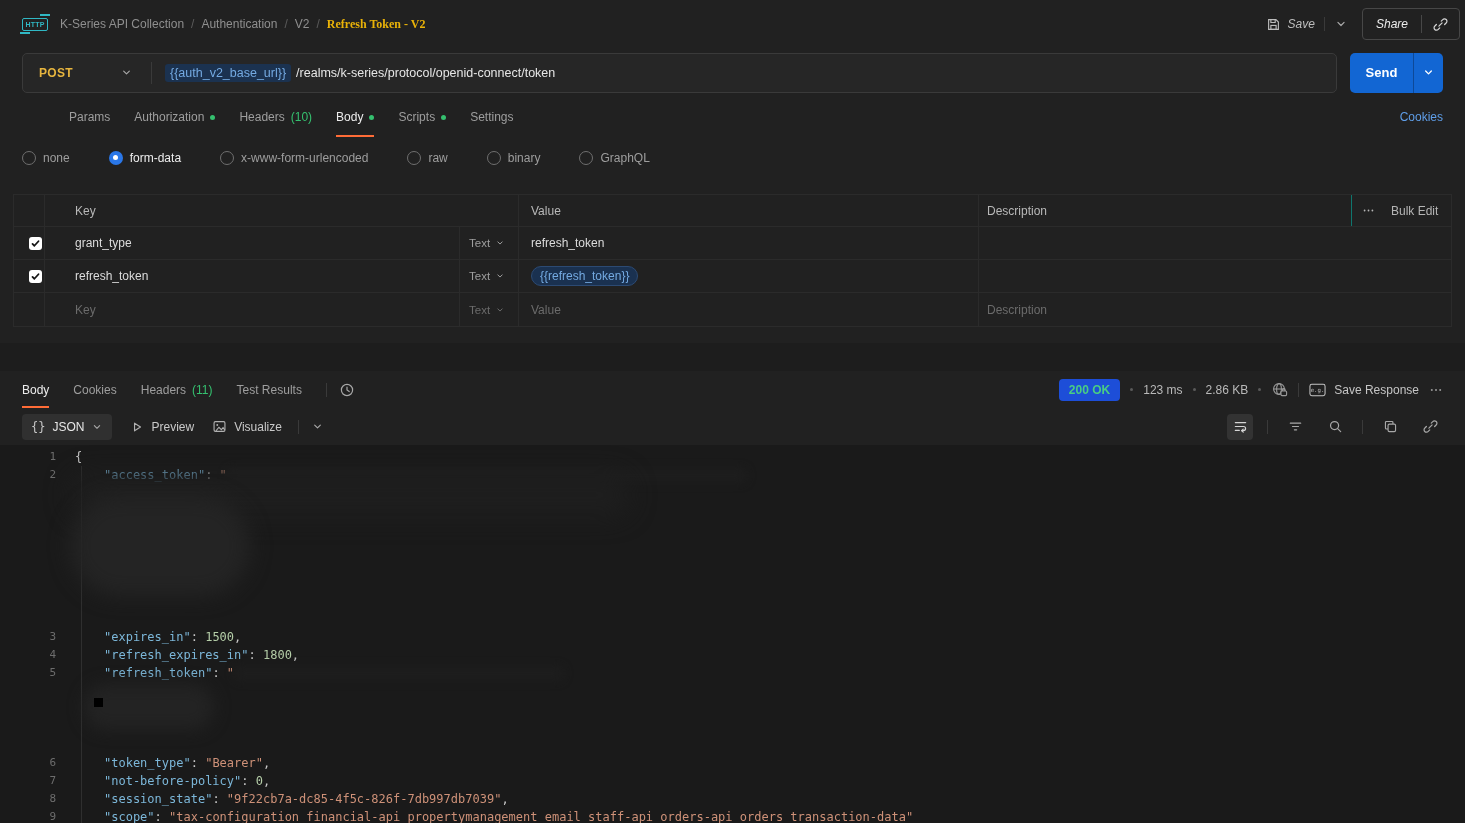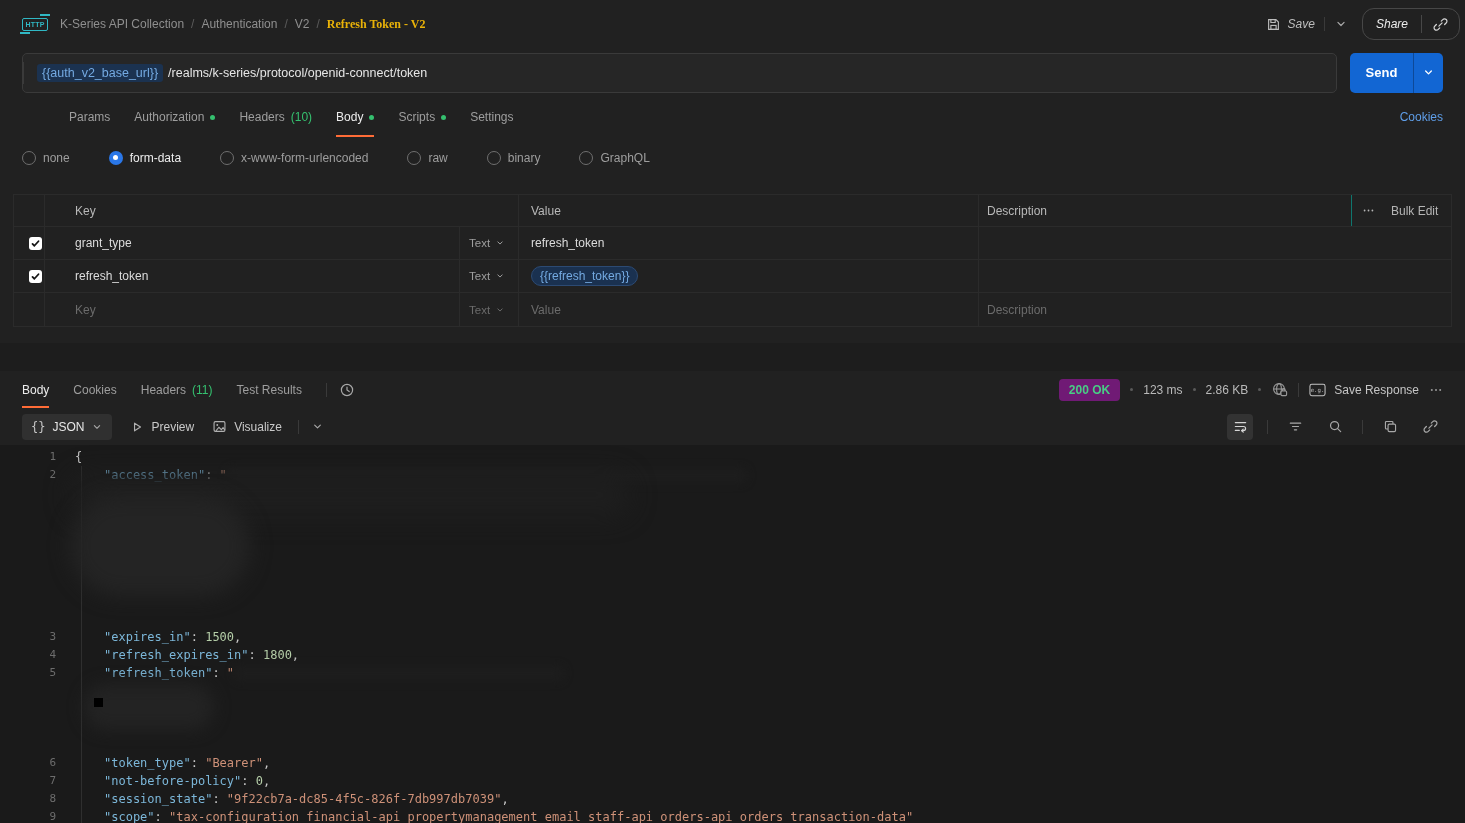--- a/index.html
+++ b/index.html
@@ -19,21 +19,21 @@
   .http-logo::before, .http-logo::after { content:''; position:absolute; width:10px; height:2px; background:var(--logo-teal,#30b8c4); }
   .http-logo::before { top:-1px; right:-2px; } .http-logo::after { bottom:-1px; left:-2px; }
   .breadcrumb { display:flex; align-items:center; gap:7px; }
   .crumb { color:#8f8f8f; cursor:pointer; }
   .crumb-sep { color:#5c5c5c; }
   .crumb-current { color:#eab308; font-weight:700;font-family:Liberation Serif, serif; }
   .topbar-right { margin-left:auto; display:flex; align-items:center; gap:14px;font-style:italic; }
   .save-group { display:flex; align-items:center; gap:9px; color:#bdbdbd; }
   .save-btn { display:flex; align-items:center; gap:7px; background:none; border:none; color:#bdbdbd; font:inherit; cursor:pointer; }
   .chev-btn { background:none; border:none; color:#a8a8a8; cursor:pointer; display:flex; }
-  .share-box { display:flex; align-items:center; border:1px solid #474747; border-radius:12px; height:32px; }
+  .share-box { display:flex; align-items:center; border:1px solid #474747; border-radius:4px; height:32px; }
   .share-btn { background:none; border:none; color:#ededed; font:inherit; padding:0 13px; cursor:pointer; }
   .share-box .vdiv { height:18px; background:#474747; }
   .share-link-btn { background:none; border:none; color:#d5d5d5; padding:0 11px; cursor:pointer; display:flex; }
 
   
   .req-row { height:49px; display:flex; align-items:center; padding:0 22px; flex-shrink:0; }
   .url-box { flex:1; height:40px; background:#262626; border:1px solid #3a3a3a; border-radius:5px; display:flex; align-items:center; }
   .method-btn { width:128px; height:100%; display:flex; align-items:center; justify-content:space-between; padding:0 18px 0 16px; background:none; border:none; cursor:pointer; }
   .method-label { color:var(--method-post,#e7b53e); font-weight:700; font-size:12px; letter-spacing:.3px; }
   .url-div { width:1px; height:22px; background:#3a3a3a; }
@@ -78,21 +78,21 @@
   .var-pill { background:#1a3150; border:1px solid #2c4a73; color:var(--variable-blue,#74aae2); border-radius:10px; padding:2px 8px; }
   .ph, .ph .cell-text, .type-sel.ph { color:#6b6b6b; }
 
   .pane-sep { height:28px; background:#1d1d1d; flex-shrink:0; }
 
   
   .resp-head { height:37px; display:flex; align-items:center; padding:0 22px; gap:24px; flex-shrink:0; }
   .resp-tabs { display:flex; align-items:center; gap:24px; height:100%; }
   .resp-extra { display:flex; align-items:center; gap:12px; color:#a0a0a0; }
   .resp-meta { margin-left:auto; display:flex; align-items:center; gap:10px; }
-  .status-pill { background:#701a75; color:var(--success-green,#49cc85); font-weight:700; padding:4px 10px; border-radius:4px; }
+  .status-pill { background:#1d4ed8; color:var(--success-green,#49cc85); font-weight:700; padding:4px 10px; border-radius:4px; }
   .meta-text { color:#b9b9b9; }
   .mdot { width:3px; height:3px; border-radius:50%; background:#5a5a5a; }
   .meta-icon { color:#9a9a9a; display:flex; cursor:pointer; }
   .save-resp { display:flex; align-items:center; gap:8px; color:#c5c5c5; cursor:pointer; }
 
   
   .resp-tools { height:37px; display:flex; align-items:center; padding:0 22px; flex-shrink:0; }
   .fmt-chip { display:flex; align-items:center; gap:7px; background:#303030; height:26px; border-radius:4px; padding:0 9px; cursor:pointer; }
   .braces { color:#c7c7c7; font-family:"DejaVu Sans Mono",monospace; font-size:12px; }
   .fmt-label { color:#e8e8e8; }
@@ -172,20 +172,28 @@
               <path d="M8.8 4.4l1.6-1.6a2.55 2.55 0 1 1 3.6 3.6l-1.6 1.6"></path>
             </svg>
           </span>
         </button>
     </div>
   </div>
 </header>
 
 <div class="req-row">
   <div class="url-box">
+    <button class="method-btn">
+      <span class="method-label">POST</span>
+      <span class="icon chev-btn">
+          <svg width="13" height="13" viewBox="0 0 16 16" fill="none" stroke="currentColor" stroke-width="1.4" stroke-linecap="round" stroke-linejoin="round">
+            <path d="M4.5 6.2 8 9.7l3.5-3.5"></path>
+          </svg>
+        </span>
+    </button>
     <span class="url-div"></span>
     <div class="url-text">
       <span class="url-var">{{auth_v2_base_url}}</span>
       <span>/realms/k-series/protocol/openid-connect/token</span>
     </div>
   </div>
   <div class="send-group">
     <button class="send-btn">Send</button>
     <button class="send-chev">
         <span class="icon">

